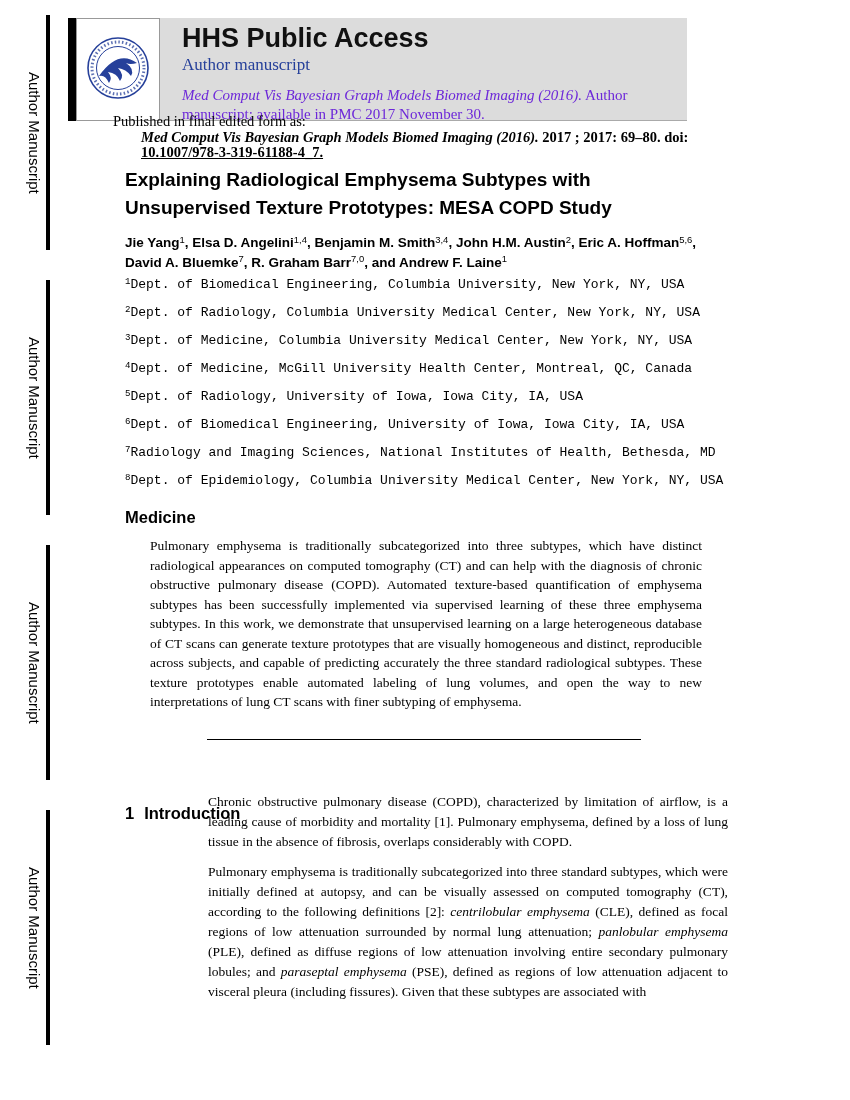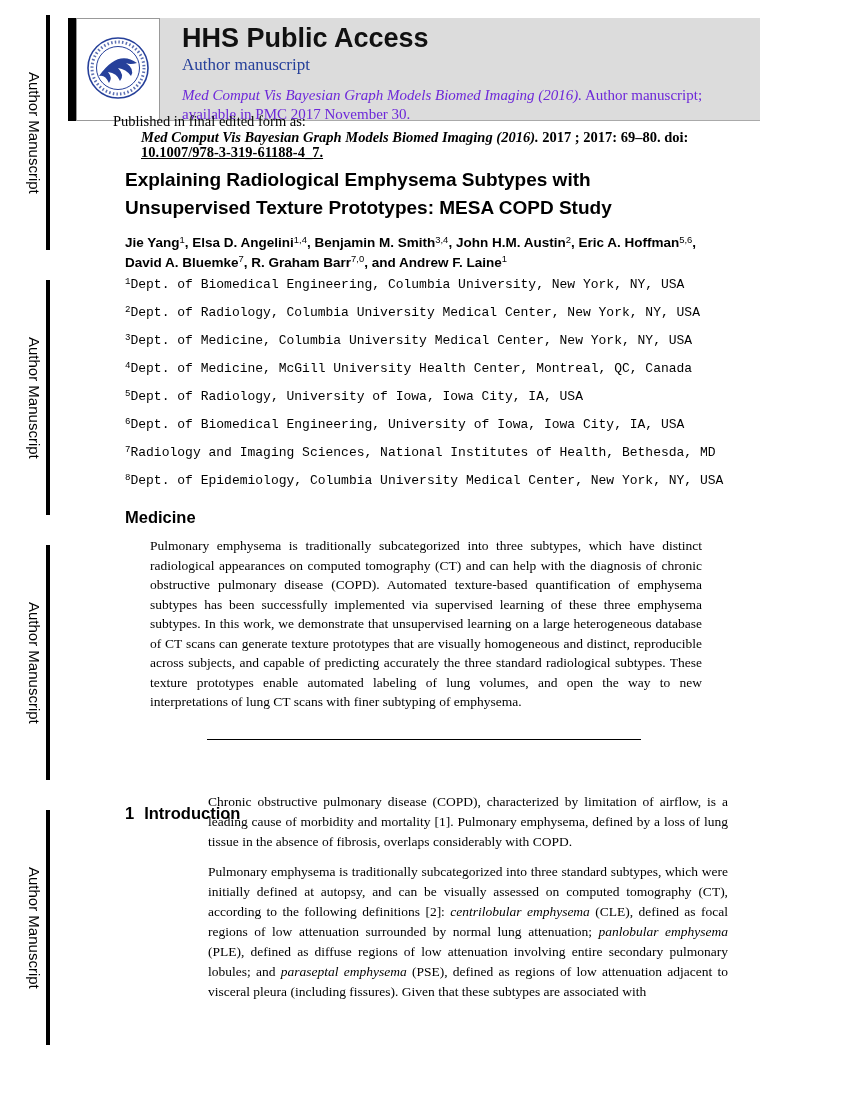--- a/index.html
+++ b/index.html
@@ -7,21 +7,21 @@
        font-family:"Liberation Serif",serif;color:#000;}
 
   
   .wm{position:absolute;left:24px;height:235px;display:flex;align-items:stretch;}
   .wm-text{writing-mode:vertical-rl;text-orientation:mixed;
            font-family:"Liberation Sans",sans-serif;font-size:15px;color:#000;
            display:flex;align-items:center;justify-content:center;width:20px;}
   .wm-bar{width:4px;background:#000;margin-left:2px;}
 
   
-  .header{position:absolute;left:68px;top:18px;width:692px;height:103px;display:flex;}
+  .header{position:absolute;left:68px;top:18px;width:619px;height:103px;display:flex;}
   .header-left-bar{width:8px;background:#000;}
   .logo-box{width:84px;background:#fff;border:1px solid #999;box-sizing:border-box;
             display:flex;align-items:center;justify-content:center;}
   .header-main{flex:1;background:#dcdcdc;border-bottom:1px solid #aaa;
                padding:5px 10px 0 22px;box-sizing:border-box;}
   .h-title{font-family:"Liberation Sans",sans-serif;font-weight:bold;font-size:27px;
            color:#111;line-height:30px;}
   .h-sub{font-size:17px;color:#26409a;margin-top:2px;line-height:20px;}
   .h-cite{font-size:15px;color:#6d28d9;margin-top:11px;line-height:19px;max-width:575px;}
   .h-cite i{font-style:italic;}

